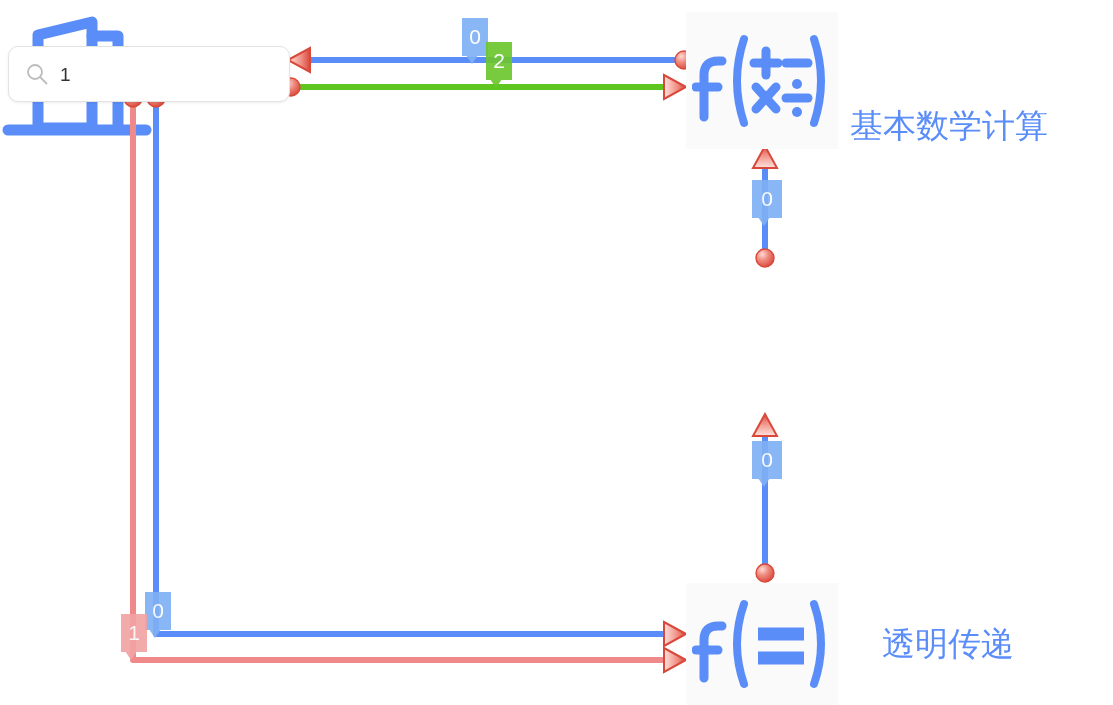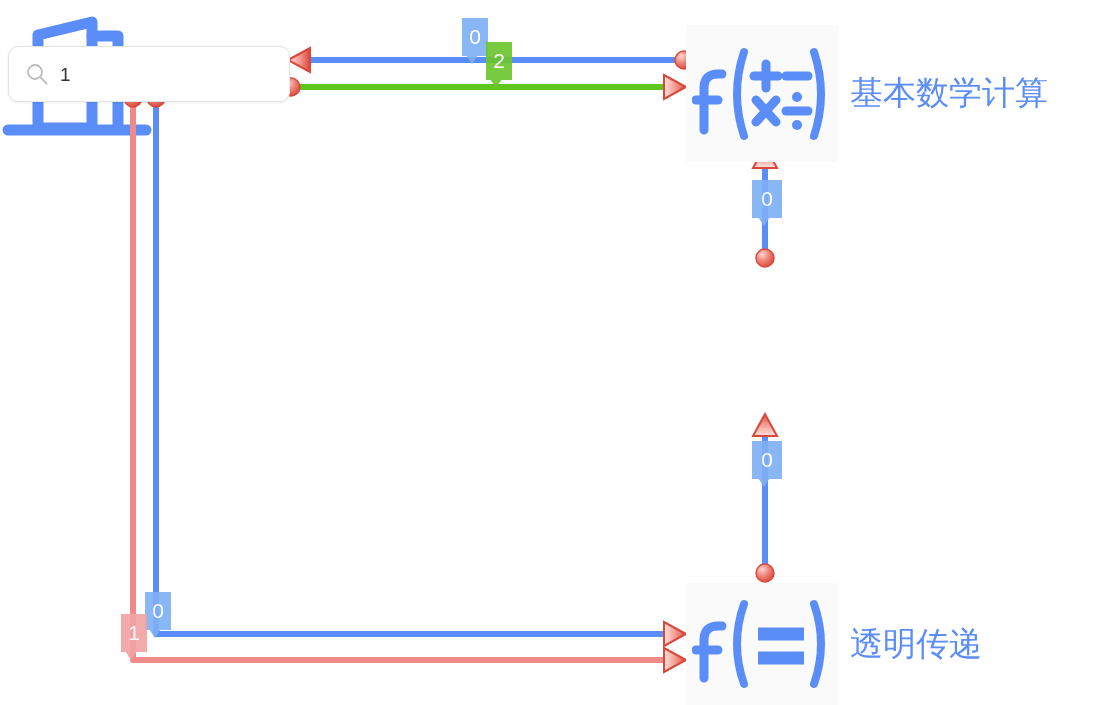--- a/index.html
+++ b/index.html
@@ -42,23 +42,23 @@
     background:#fafafa;
     display:flex;align-items:center;justify-content:center;
     box-sizing:border-box;
   }
   .node-label{
     font-size:33px;color:#5b8df8;
     margin-left:12px;white-space:nowrap;
     font-family:"Liberation Sans","DejaVu Sans",sans-serif;
   }
 
-  #node-math{left:686px;top:25px;}
+  #node-math{left:686px;top:12px;align-items:flex-end;}
   #node-math .node-chip{height:137px;}
-  #node-pass{left:686px;top:583px;}
+  #node-pass{left:686px;top:583px;gap:32px;}
   #node-pass .node-chip{height:122px;}
   #node-door{left:686px;top:258px;width:154px;height:146px;}
 
   
   .badge{
     position:absolute;
     min-width:26px;height:38px;
     display:flex;align-items:center;justify-content:center;
     font-size:21px;color:#ffffff;
     font-family:"Liberation Sans",sans-serif;

